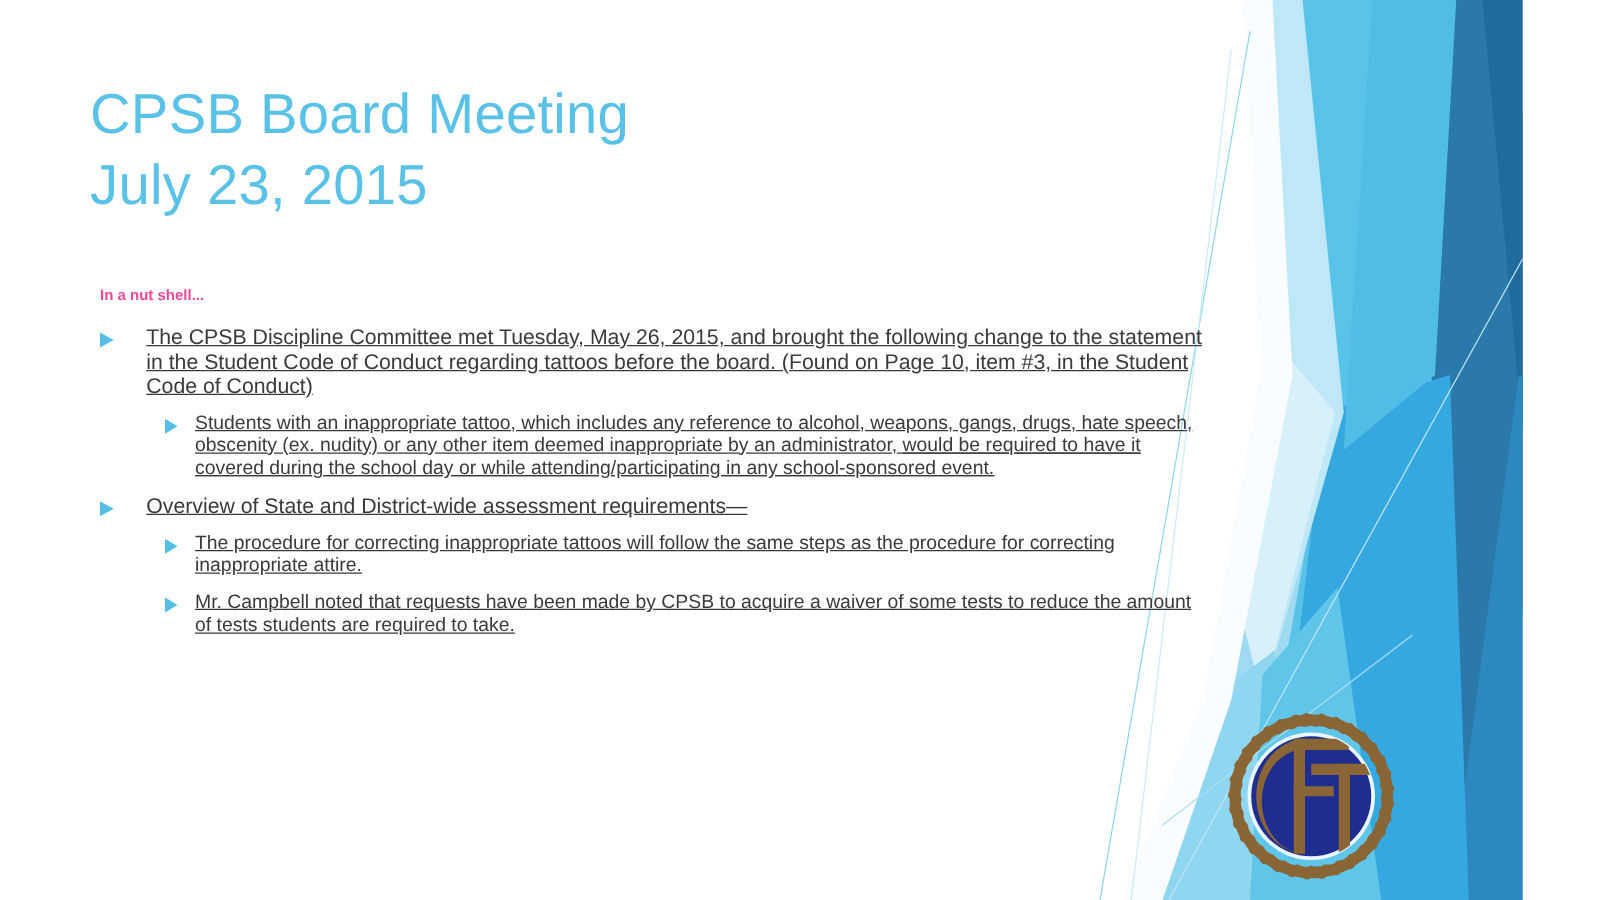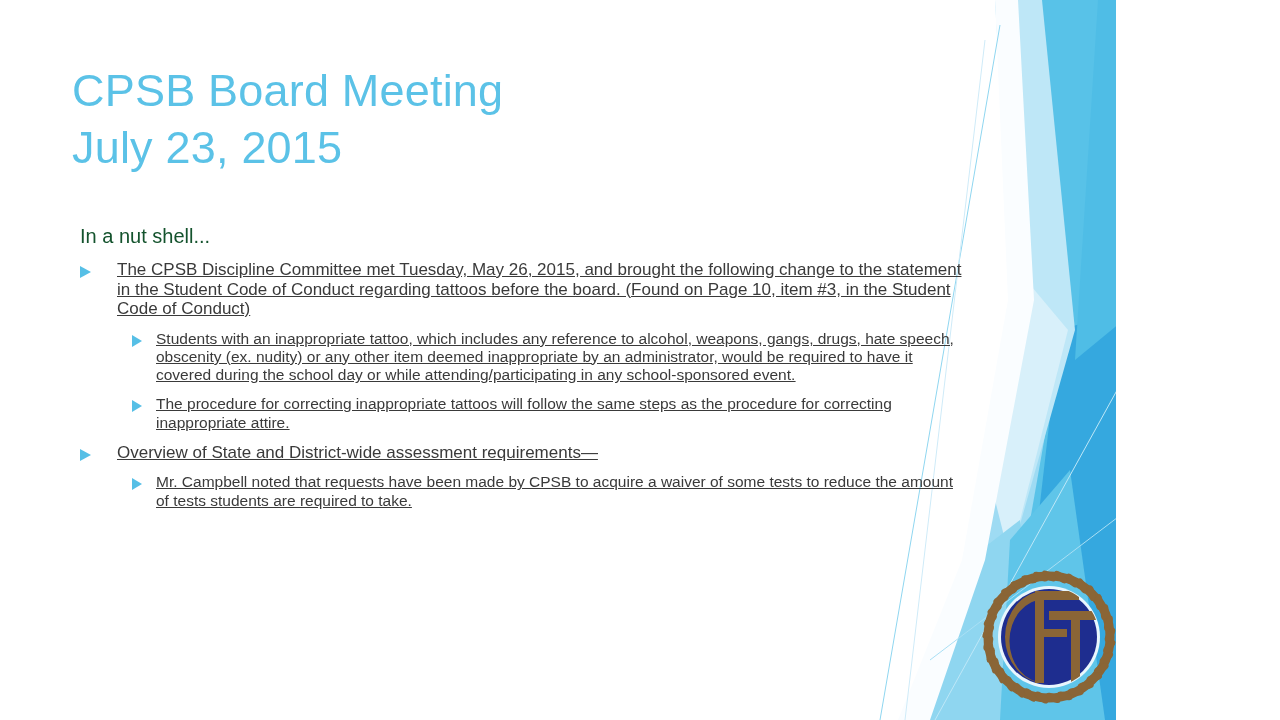--- a/index.html
+++ b/index.html
@@ -2,21 +2,21 @@
 <html><head>
 <meta charset="utf-8">
 <style>
   html, body {
     margin: 0;
     padding: 0;
     background: #ffffff;
   }
   #slide {
     position: relative;
-    width: 1116px;
+    width: 1218px;
     height: 720px;
     overflow: hidden;
     background: #ffffff;
     font-family: "Liberation Sans", sans-serif;
   }
 
   
   #facet-bg {
     position: absolute;
     inset: 0;
@@ -41,24 +41,25 @@
 
   
   #body-block {
     position: absolute;
     left: 80px;
     top: 226px;
     width: 890px;
     color: #3a3a3a;
   }
   .lead-line {
-    font-size: 20px;
+    font-size: 12px;
     line-height: 20px;
-    color: #14532d;
+    color: #ec4899;
     margin: 0 0 14px 0;
+    font-weight: bold;
   }
 
   .bullet-row {
     display: flex;
     align-items: flex-start;
     text-decoration: underline;
   }
   .bullet-row.lvl1 {
     margin-bottom: 11px;
     padding-left: 0px;
@@ -154,27 +155,27 @@
     <p class="lead-line">In a nut shell...</p>
     <div id="bullet-list">
         <div class="bullet-row lvl1">
           <span class="tri"></span>
           <div class="btext">The CPSB Discipline Committee met Tuesday, May 26,  2015,  and brought the following change to the statement in the Student Code of Conduct regarding tattoos before the board. (Found on Page 10,  item #3,  in the Student Code of Conduct)</div>
         </div>
         <div class="bullet-row lvl2">
           <span class="tri"></span>
           <div class="btext">Students with an inappropriate tattoo, which includes any reference  to alcohol, weapons, gangs, drugs, hate speech, obscenity (ex. nudity) or any other item deemed inappropriate by an administrator, <u>would be required to have it covered during the school day or while attending/participating in any school-sponsored event.</u></div>
         </div>
+        <div class="bullet-row lvl1">
+          <span class="tri"></span>
+          <div class="btext">Overview of State and District-wide assessment requirements—</div>
+        </div>
         <div class="bullet-row lvl2">
           <span class="tri"></span>
           <div class="btext">The procedure for correcting inappropriate tattoos will follow the same steps as the procedure for correcting inappropriate attire.</div>
-        </div>
-        <div class="bullet-row lvl1">
-          <span class="tri"></span>
-          <div class="btext">Overview of State and District-wide assessment requirements—</div>
         </div>
         <div class="bullet-row lvl2">
           <span class="tri"></span>
           <div class="btext">Mr. Campbell noted that requests have been made by CPSB to acquire a waiver of some tests to reduce the amount of tests students are required to take.</div>
         </div>
       </div>
   </div>
 
   <svg id="cft-logo" viewBox="0 0 148 148">
     <defs>

